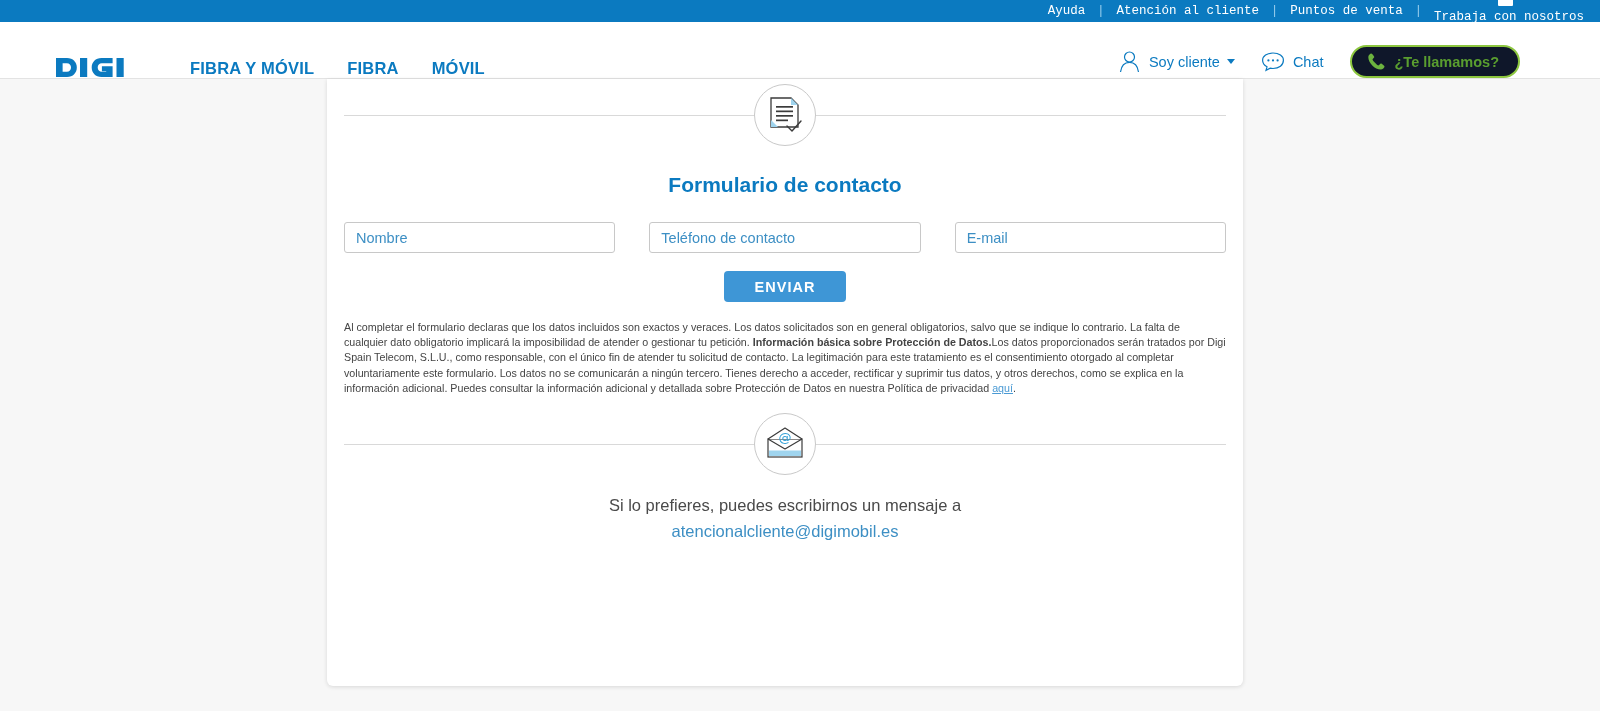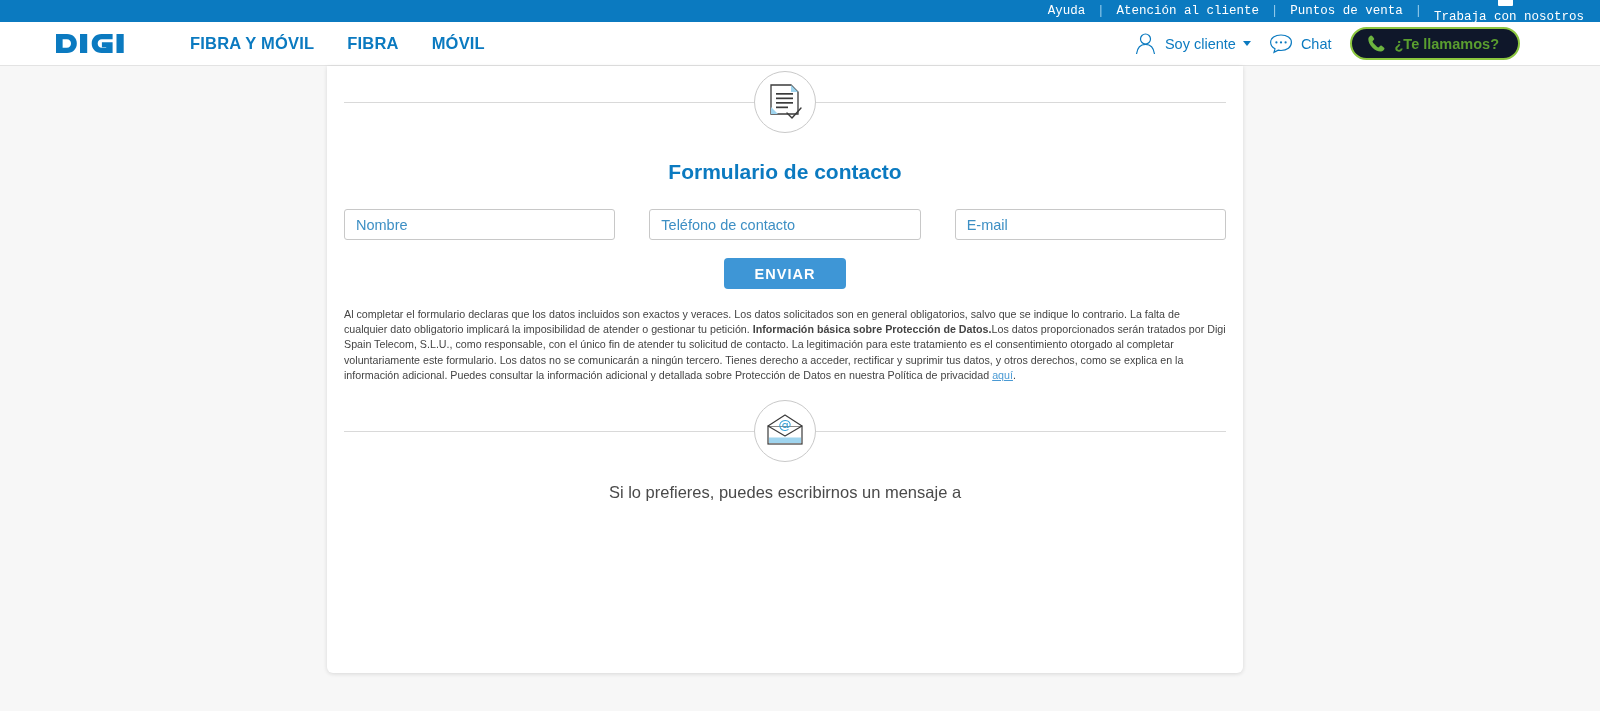--- a/index.html
+++ b/index.html
@@ -49,24 +49,24 @@
     left: 4.5px; top: -3px;
     width: 6px; height: 3px;
     border: 1.5px solid #ffffff;
     border-bottom: none;
     border-radius: 1px 1px 0 0;
   }
   .topbar-item-with-icon { display: flex; align-items: center; flex-direction: column; }
 
   
   .header {
-    height: 44px;
-    background: #ffffff;
-    display: flex;
-    align-items: center;
+    height: 57px;
+    background: #ffffff;
+    display: flex;
+    align-items: flex-end;
     border-bottom: 1px solid #e3e3e3;
     position: relative;
   }
   .logo {
     margin-left: 55px;
     display: flex;
     align-items: center;
     height: 22px;
     cursor: pointer;
   }
@@ -86,21 +86,21 @@
     text-decoration: none;
     white-space: nowrap;
     cursor: pointer;
   }
 
   .header-right {
     margin-left: auto;
     margin-right: 80px;
     display: flex;
     align-items: center;
-    gap: 18px;
+    gap: 26px;
   }
   .hr-item {
     display: flex;
     align-items: center;
     color: #0b7ac0;
     font-size: 14.5px;
     cursor: pointer;
     white-space: nowrap;
   }
   .hr-item .label { margin-left: 8px; }
@@ -369,15 +369,16 @@
           <rect x="4" y="12" width="34" height="18" fill="#ffffff" stroke="#3b3b3b" stroke-width="1.2"></rect>
           <rect x="5" y="23.5" width="32" height="5.5" fill="#9fd4ee"></rect>
           <path d="M4 12 L21 1 L38 12" fill="#ffffff" stroke="#3b3b3b" stroke-width="1.2" stroke-linejoin="round"></path>
           <text x="21" y="15" font-family="DejaVu Sans, sans-serif" font-size="13" fill="#2f9fd6" text-anchor="middle">@</text>
           <path d="M4 12 L21 22 L38 12" fill="none" stroke="#3b3b3b" stroke-width="1.2" stroke-linejoin="round"></path>
         </svg>
       </div>
     </div>
 
     <div class="footer-text">Si lo prefieres, puedes escribirnos un mensaje a</div>
+    <a class="footer-mail" href="#">atencionalcliente@digimobil.es</a>
 
   </div>
 </div>
 
 </body></html>

